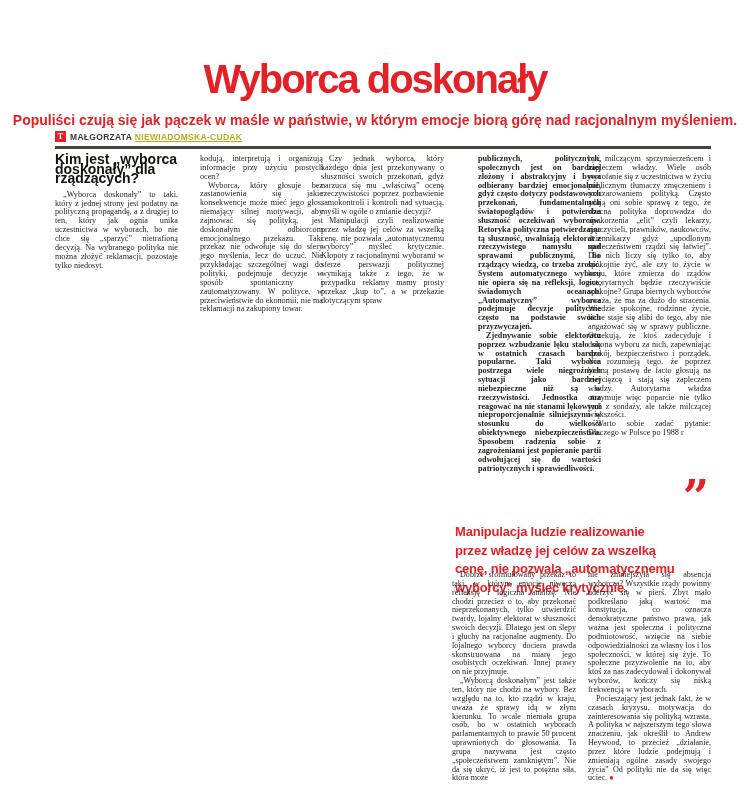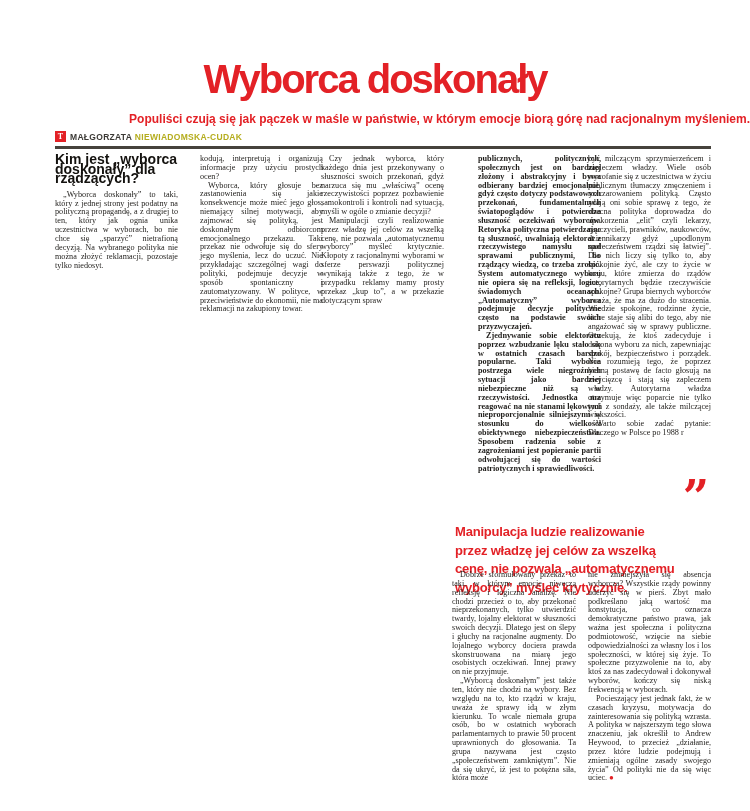--- a/index.html
+++ b/index.html
@@ -3,32 +3,32 @@
 <meta charset="utf-8">
 <style>
   html,body{margin:0;padding:0;background:#ffffff;}
   .page{position:relative;width:750px;height:811px;background:#ffffff;overflow:hidden;
         font-family:"Liberation Serif",serif;color:#1f1d1a;}
 
   .headline{position:absolute;top:30px;left:0;width:100%;text-align:center;
             font-family:"Liberation Sans",sans-serif;font-weight:bold;
             font-size:40px;line-height:1.1;letter-spacing:-2px;color:#e32126;}
 
-  .subtitle{position:absolute;top:112px;left:0;width:100%;text-align:right;
+  .subtitle{position:absolute;top:112px;left:0;width:100%;text-align:center;
             font-family:"Liberation Sans",sans-serif;font-weight:bold;
-            font-size:12px;color:#e32126;}
+            font-size:14px;color:#e32126;}
 
   .byline{position:absolute;left:55px;top:131px;display:flex;align-items:center;gap:4px;
           font-family:"Liberation Sans",sans-serif;font-weight:bold;font-size:8.5px;
           letter-spacing:.3px;}
   .byline-logo{width:11px;height:11px;background:#e32126;color:#fff;display:flex;
                align-items:center;justify-content:center;
                font:bold 8px/11px "Liberation Serif",serif;}
   .byline-name{color:#3c3a36;}
-  .byline-surname{color:#b5ad1e;}
+  .byline-surname{color:#b5ad1e;text-decoration:underline;}
 
   .header-rule{position:absolute;left:55px;top:146px;width:656px;height:3px;background:#46423c;}
 
   .col{position:absolute;top:155px;width:123px;text-align:justify;
        font-size:8.2px;line-height:8.85px;hyphens:auto;-webkit-hyphens:auto;}
   .col p{margin:0;}
   .col p.indent{text-indent:8px;}
   .c1{left:55px;}
   .c2{left:172px;margin-left:28px;}
   .c3{left:321px;}

